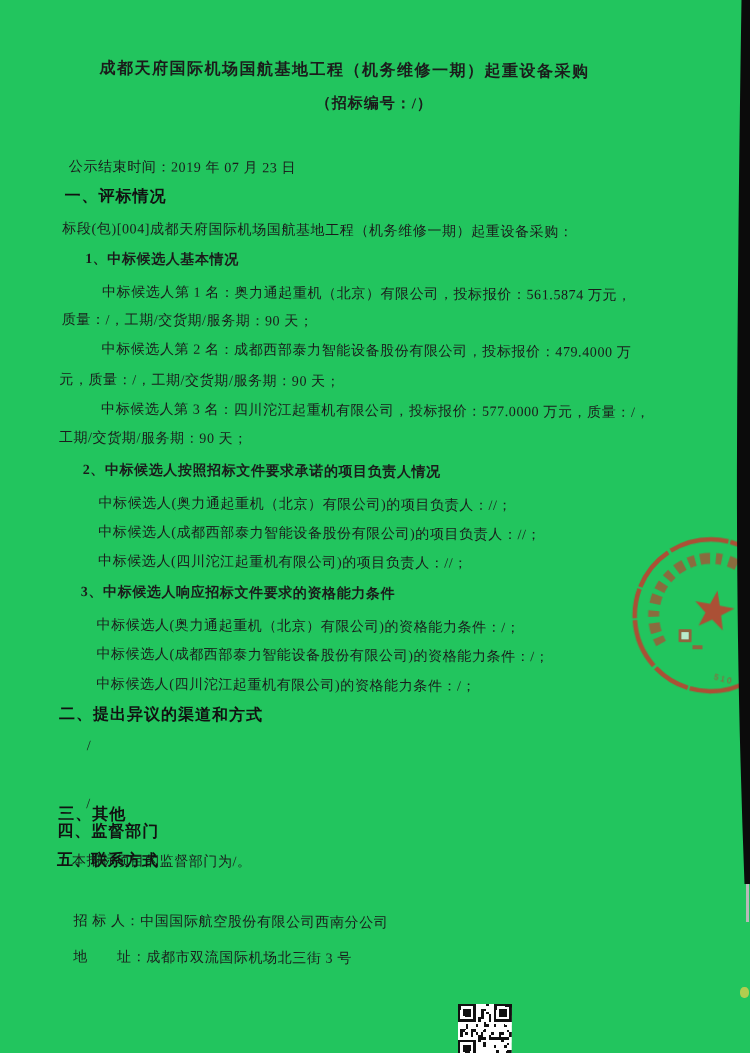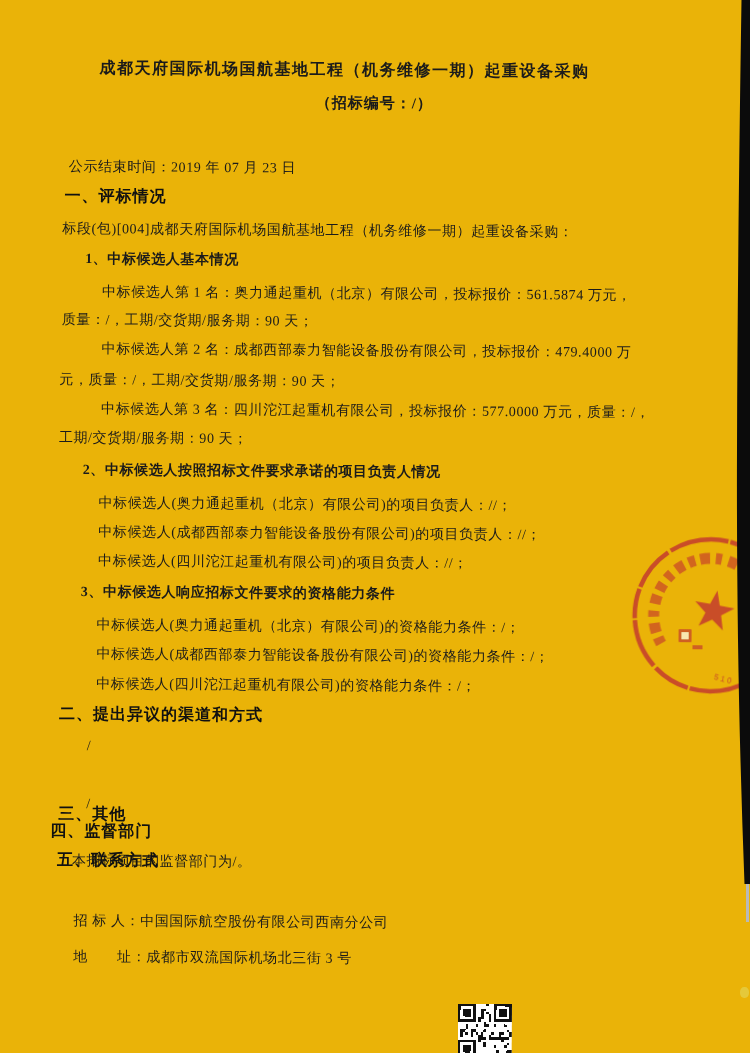--- a/index.html
+++ b/index.html
@@ -1,19 +1,19 @@
 <!DOCTYPE html>
 <html><head>
 <meta charset="utf-8">
 <style>
   html,body{margin:0;padding:0;background:#e8e8e8;}
   .page{
     position:relative;
     width:750px;height:1053px;
-    background:#eab308;
+    background:#22c55e;
     overflow:hidden;
     font-family:"Liberation Serif","DejaVu Serif",serif;
     color:#1b1b1b;
   }
   .content{
     position:absolute;inset:0;
     transform:rotate(0.4deg);
     transform-origin:375px 0;
   }
   .line{
@@ -78,21 +78,21 @@
     <div class="line" style="left:101px;top:617px;">中标候选人(奥力通起重机（北京）有限公司)的资格能力条件：/；</div>
     <div class="line" style="left:101px;top:646px;">中标候选人(成都西部泰力智能设备股份有限公司)的资格能力条件：/；</div>
     <div class="line" style="left:101px;top:676px;">中标候选人(四川沱江起重机有限公司)的资格能力条件：/；</div>
 
     <div class="line heading" style="left:64px;top:706px;">二、提出异议的渠道和方式</div>
     <div class="line" style="left:92px;top:738px;">/</div>
 
     <div class="line heading" style="left:64px;top:806px;">三、其他</div>
     <div class="line" style="left:92px;top:796px;">/</div>
 
-    <div class="line heading" style="left:56px;top:823px;">四、监督部门</div>
+    <div class="line heading" style="left:63px;top:823px;">四、监督部门</div>
     <div class="line" style="left:78px;top:853px;">本招标项目的监督部门为/。</div>
 
     <div class="line heading" style="left:63px;top:852px;">五、联系方式</div>
     <div class="line" style="left:80px;top:913px;"><span>招 标 人：</span><span>中国国际航空股份有限公司西南分公司</span></div>
     <div class="line" style="left:80px;top:949px;"><span>地　　址：</span><span>成都市双流国际机场北三街 3 号</span></div>
 
     <svg class="seal" width="176" height="176" viewBox="0 0 176 176">
       <defs>
         <filter id="sealblur">
             <feGaussianBlur stdDeviation="0.7"></feGaussianBlur>

